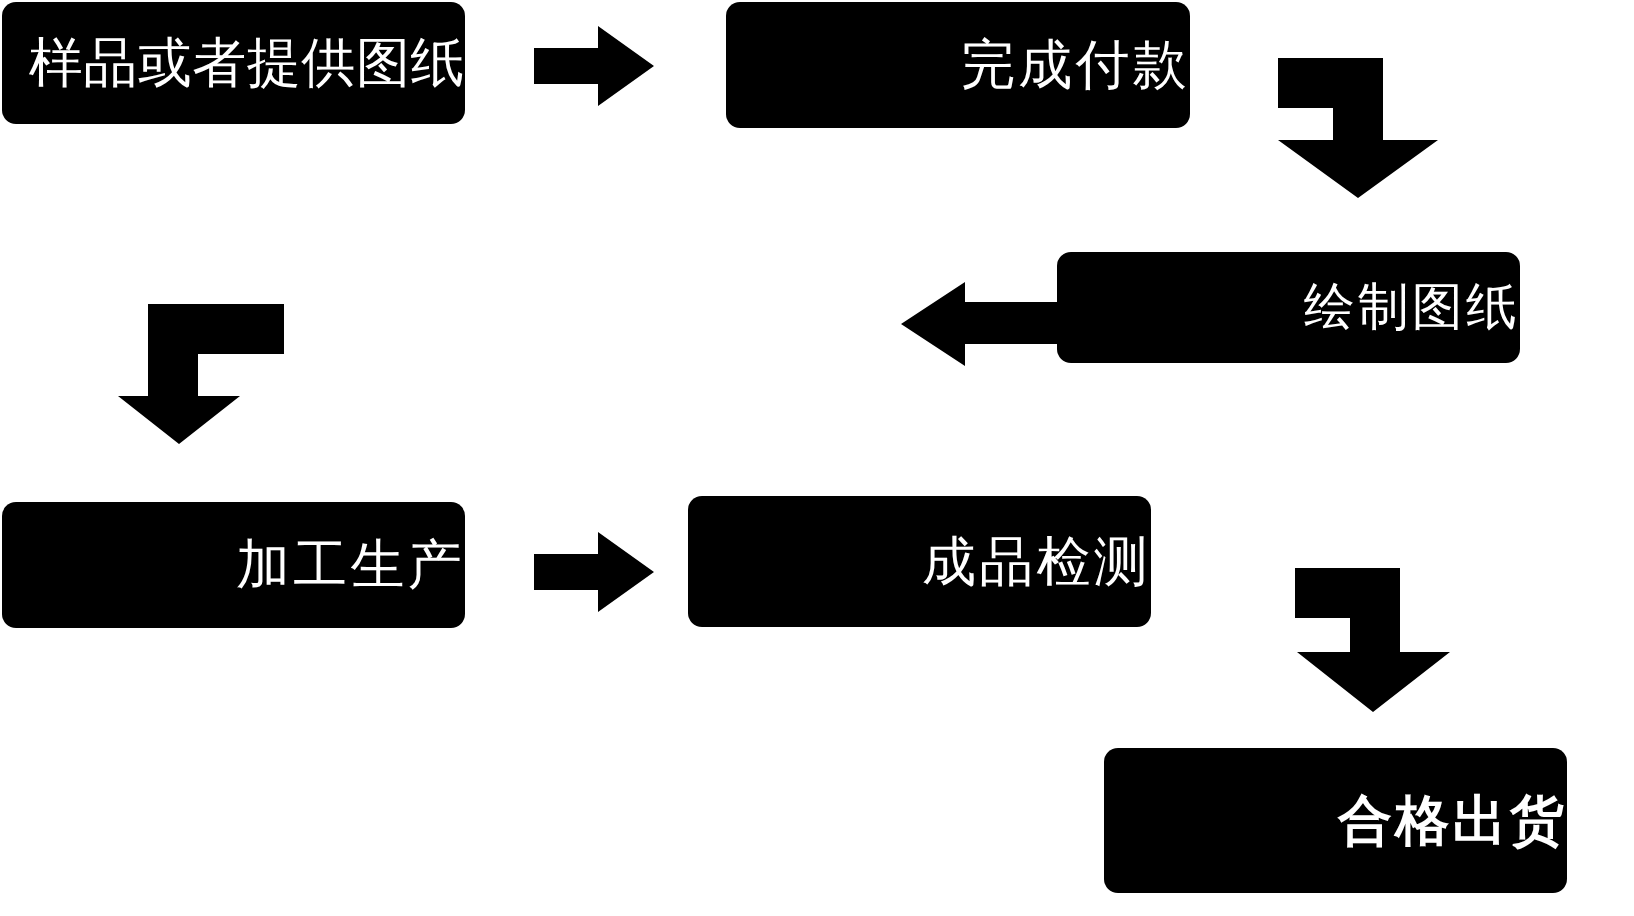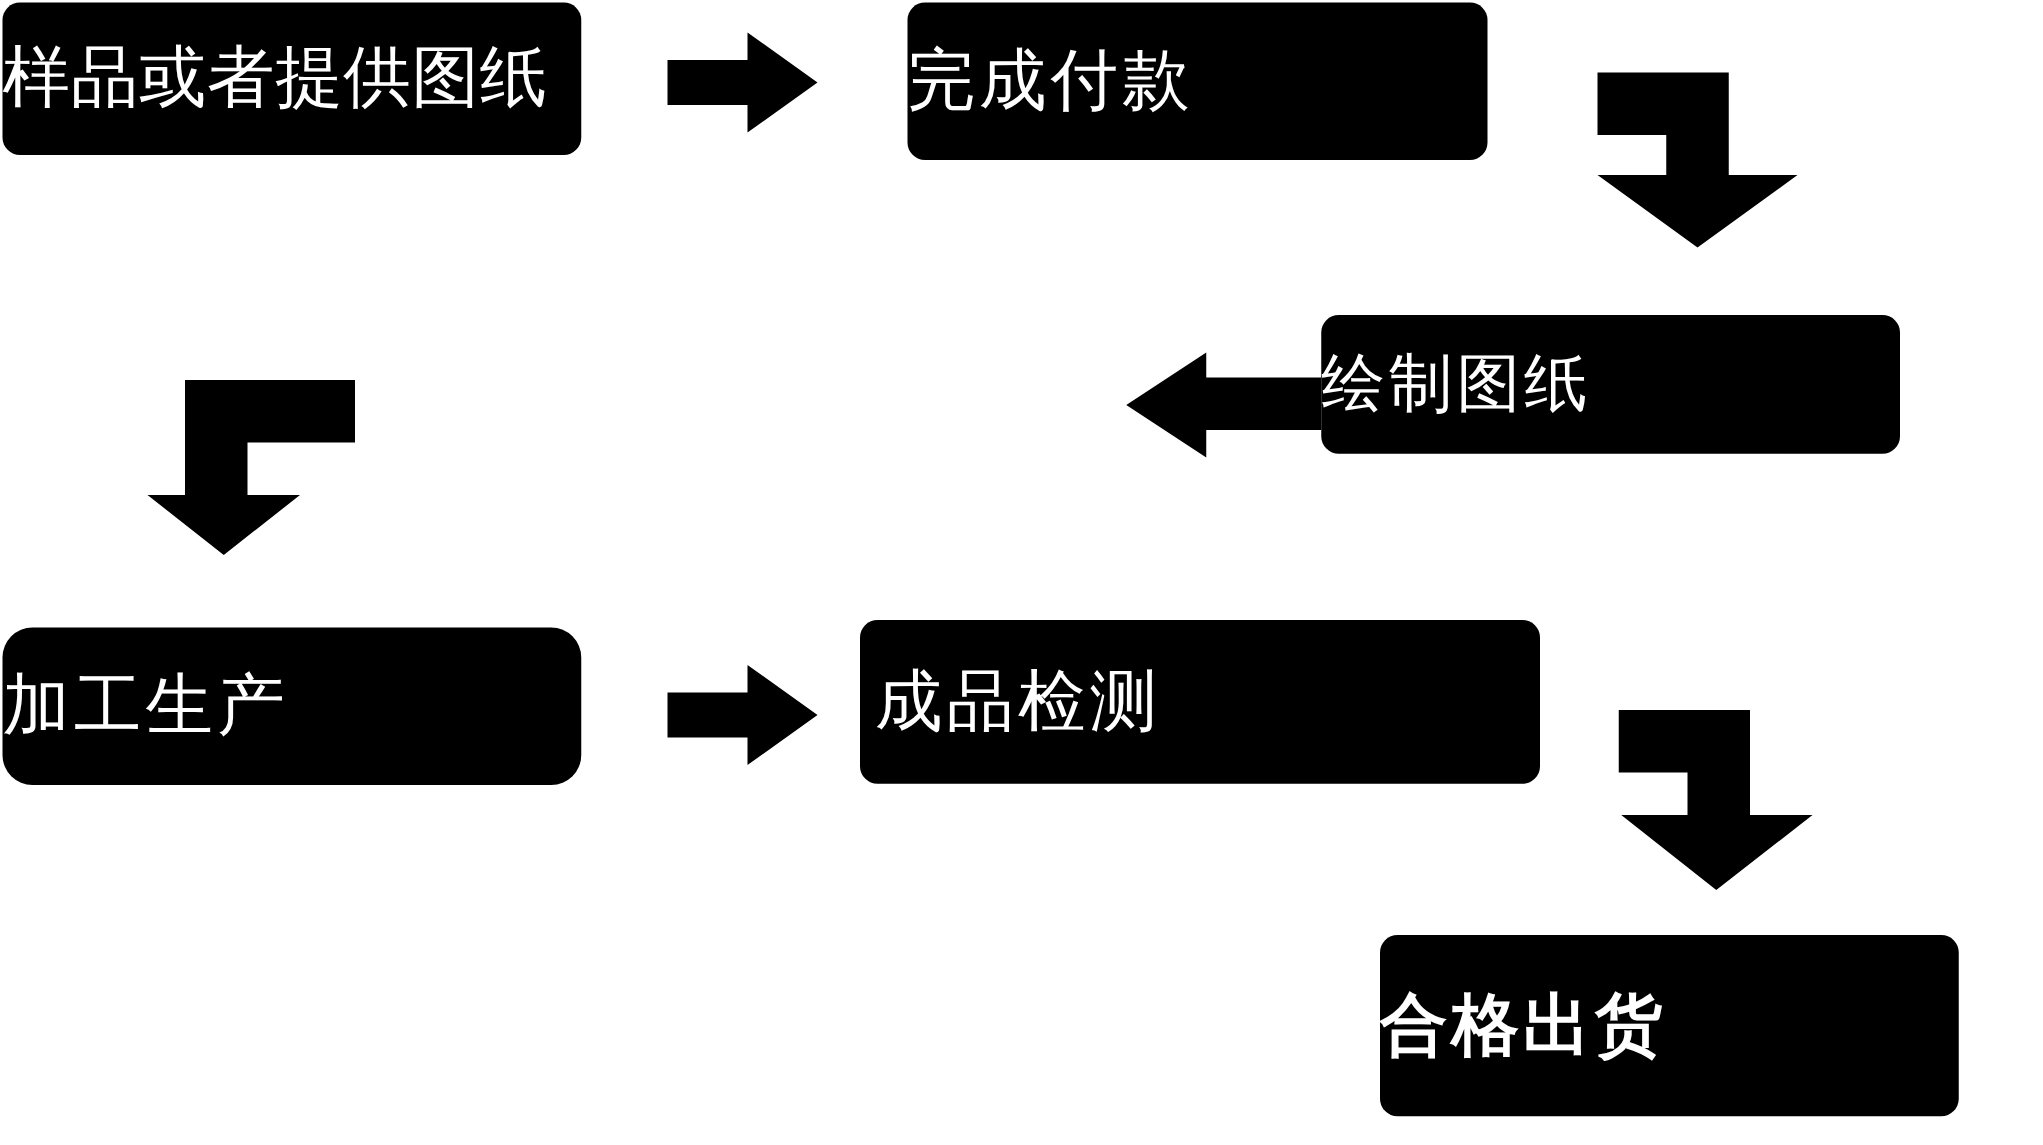--- a/index.html
+++ b/index.html
@@ -17,21 +17,21 @@
     background: #ffffff;
     overflow: hidden;
   }
   .node {
     position: absolute;
     background: #000000;
     color: #ffffff;
     border-radius: 14px;
     display: flex;
     align-items: center;
-    justify-content: flex-start;
+    justify-content: flex-end;
     box-sizing: border-box;
     text-align: center;
     letter-spacing: 0.06em;
     font-weight: 400;
     line-height: 1.1;
     white-space: nowrap;
     user-select: none;
   }
   .node-label {
     display: block;
@@ -42,22 +42,22 @@
   }
   .arrow svg {
     display: block;
     overflow: visible;
   }
   
   #node-0 { left: 2px;    top: 2px;   width: 463px; height: 122px; font-size: 54px; letter-spacing: 0.01em; }
   #node-1 { left: 710px;  top: 2px;   width: 464px; height: 126px; font-size: 54px; margin-left: 16px; }
   #node-2 { left: 1057px; top: 252px; width: 463px; height: 111px; font-size: 51px; }
   #node-3 { left: 390px;  top: 252px; width: 463px; height: 123px; font-size: 54px; }
-  #node-4 { left: 2px;    top: 502px; width: 463px; height: 126px; font-size: 54px; border-radius: 24px; }
-  #node-5 { left: 688px;  top: 496px; width: 544px; height: 131px; font-size: 54px; padding-left: 12px; }
+  #node-4 { left: 2px;    top: 502px; width: 463px; height: 126px; font-size: 54px; }
+  #node-5 { left: 688px;  top: 496px; width: 463px; height: 131px; font-size: 54px; padding-left: 12px; }
   #node-6 { left: 1104px; top: 748px; width: 463px; height: 145px; font-size: 54px; font-weight: bold; }
   
   #arrow-0 { left: 534px;  top: 26px;  width: 120px; height: 80px; }
   #arrow-1 { left: 1223px; top: 30px;  width: 215px; height: 168px; }
   #arrow-2 { left: 901px;  top: 282px; width: 156px; height: 84px; }
   #arrow-3 { left: 118px;  top: 288px; width: 166px; height: 156px; }
   #arrow-4 { left: 534px;  top: 532px; width: 120px; height: 80px; }
   #arrow-5 { left: 1245px; top: 540px; width: 205px; height: 172px; }
 </style>
 </head>

